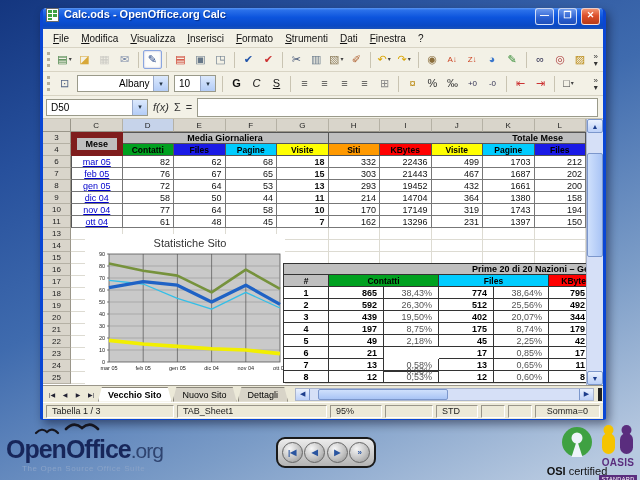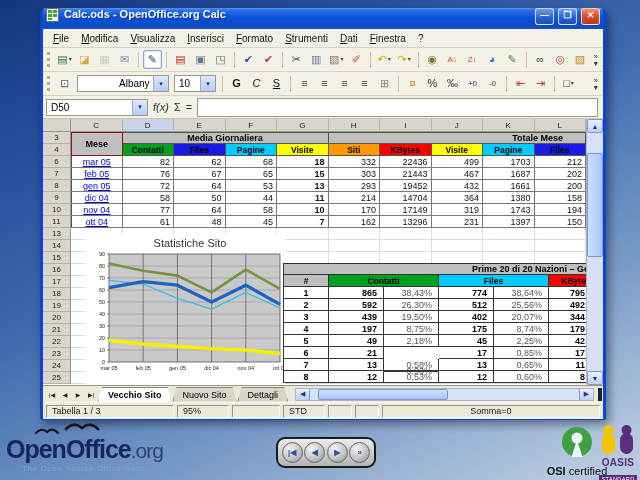--- a/index.html
+++ b/index.html
@@ -49,21 +49,21 @@
   .leftcol{width:28px;display:flex;flex-direction:column;flex:none}
   .corner{height:13px;background:#d9d5cb;border-right:1px solid #9a968a;border-bottom:1px solid #9a968a;box-sizing:border-box}
   .rownum{height:12px;flex:none;font-size:8px;display:flex;align-items:center;justify-content:center;background:#d9d5cb;
     border-bottom:1px solid #b5b1a5;border-right:1px solid #9a968a;color:#222;box-sizing:border-box}
   .center{flex:1;position:relative;overflow:hidden;display:flex;flex-direction:column}
   .colhdr{height:13px;display:flex;flex:none}
   .colcell{flex:1;background:#d9d5cb;border-right:1px solid #b5b1a5;border-bottom:1px solid #9a968a;font-size:8px;
     display:flex;align-items:center;justify-content:center;color:#222;box-sizing:border-box}
   .colcell.hl{background:#c6d3ea}
   .band{display:flex;height:24px;flex:none}
-  .cell-mese{width:10%;background:#bfbfbf;border:1px solid #7f1d1d;font-weight:bold;font-size:9px;
+  .cell-mese{width:10%;background:#bfbfbf;border:6px solid #7f1d1d;font-weight:bold;font-size:9px;
     display:flex;align-items:center;justify-content:center;box-sizing:border-box}
   .bwrap{display:flex;flex-direction:column}
   .btop{height:12px;background:#bfbfbf;border-right:1px solid #555;border-top:1px solid #555;border-bottom:1px solid #555;
     font-weight:bold;font-size:9px;display:flex;align-items:center;justify-content:center;box-sizing:border-box}
   .btop.totale{justify-content:flex-end;padding-right:22px}
   .bbot{height:12px;display:flex}
   .subcell{flex:1;font-size:8.5px;font-weight:bold;display:flex;align-items:center;justify-content:center;
     border-right:1px solid #555;border-bottom:1px solid #555;color:#000;box-sizing:border-box}
   .drow{display:flex;height:12px;flex:none}
   .dcell{width:10%;font-size:9px;display:flex;align-items:center;justify-content:flex-end;padding-right:3px;
@@ -783,20 +783,21 @@
       <div class="hscroll">
         <div class="harrow">◀</div>
         <div class="hthumb"></div>
         <div class="harrow r">▶</div>
       </div>
       <div class="splitter"></div>
     </div>
 
   <div class="statusbar" id="statusbar">
       <div class="sfield" style="width: 128px;">Tabella 1 / 3</div>
+      <div class="sfield" style="width: 150px;">TAB_Sheet1</div>
       <div class="sfield" style="width: 52px;">95%</div>
       <div class="sfield" style="width: 48px;"></div>
       <div class="sfield" style="width: 42px;">STD</div>
       <div class="sfield" style="width: 24px;"></div>
       <div class="sfield" style="width: 24px;"></div>
       <div class="sfield grow">Somma=0</div>
     </div>
 </div>
 
 <div class="brand">

